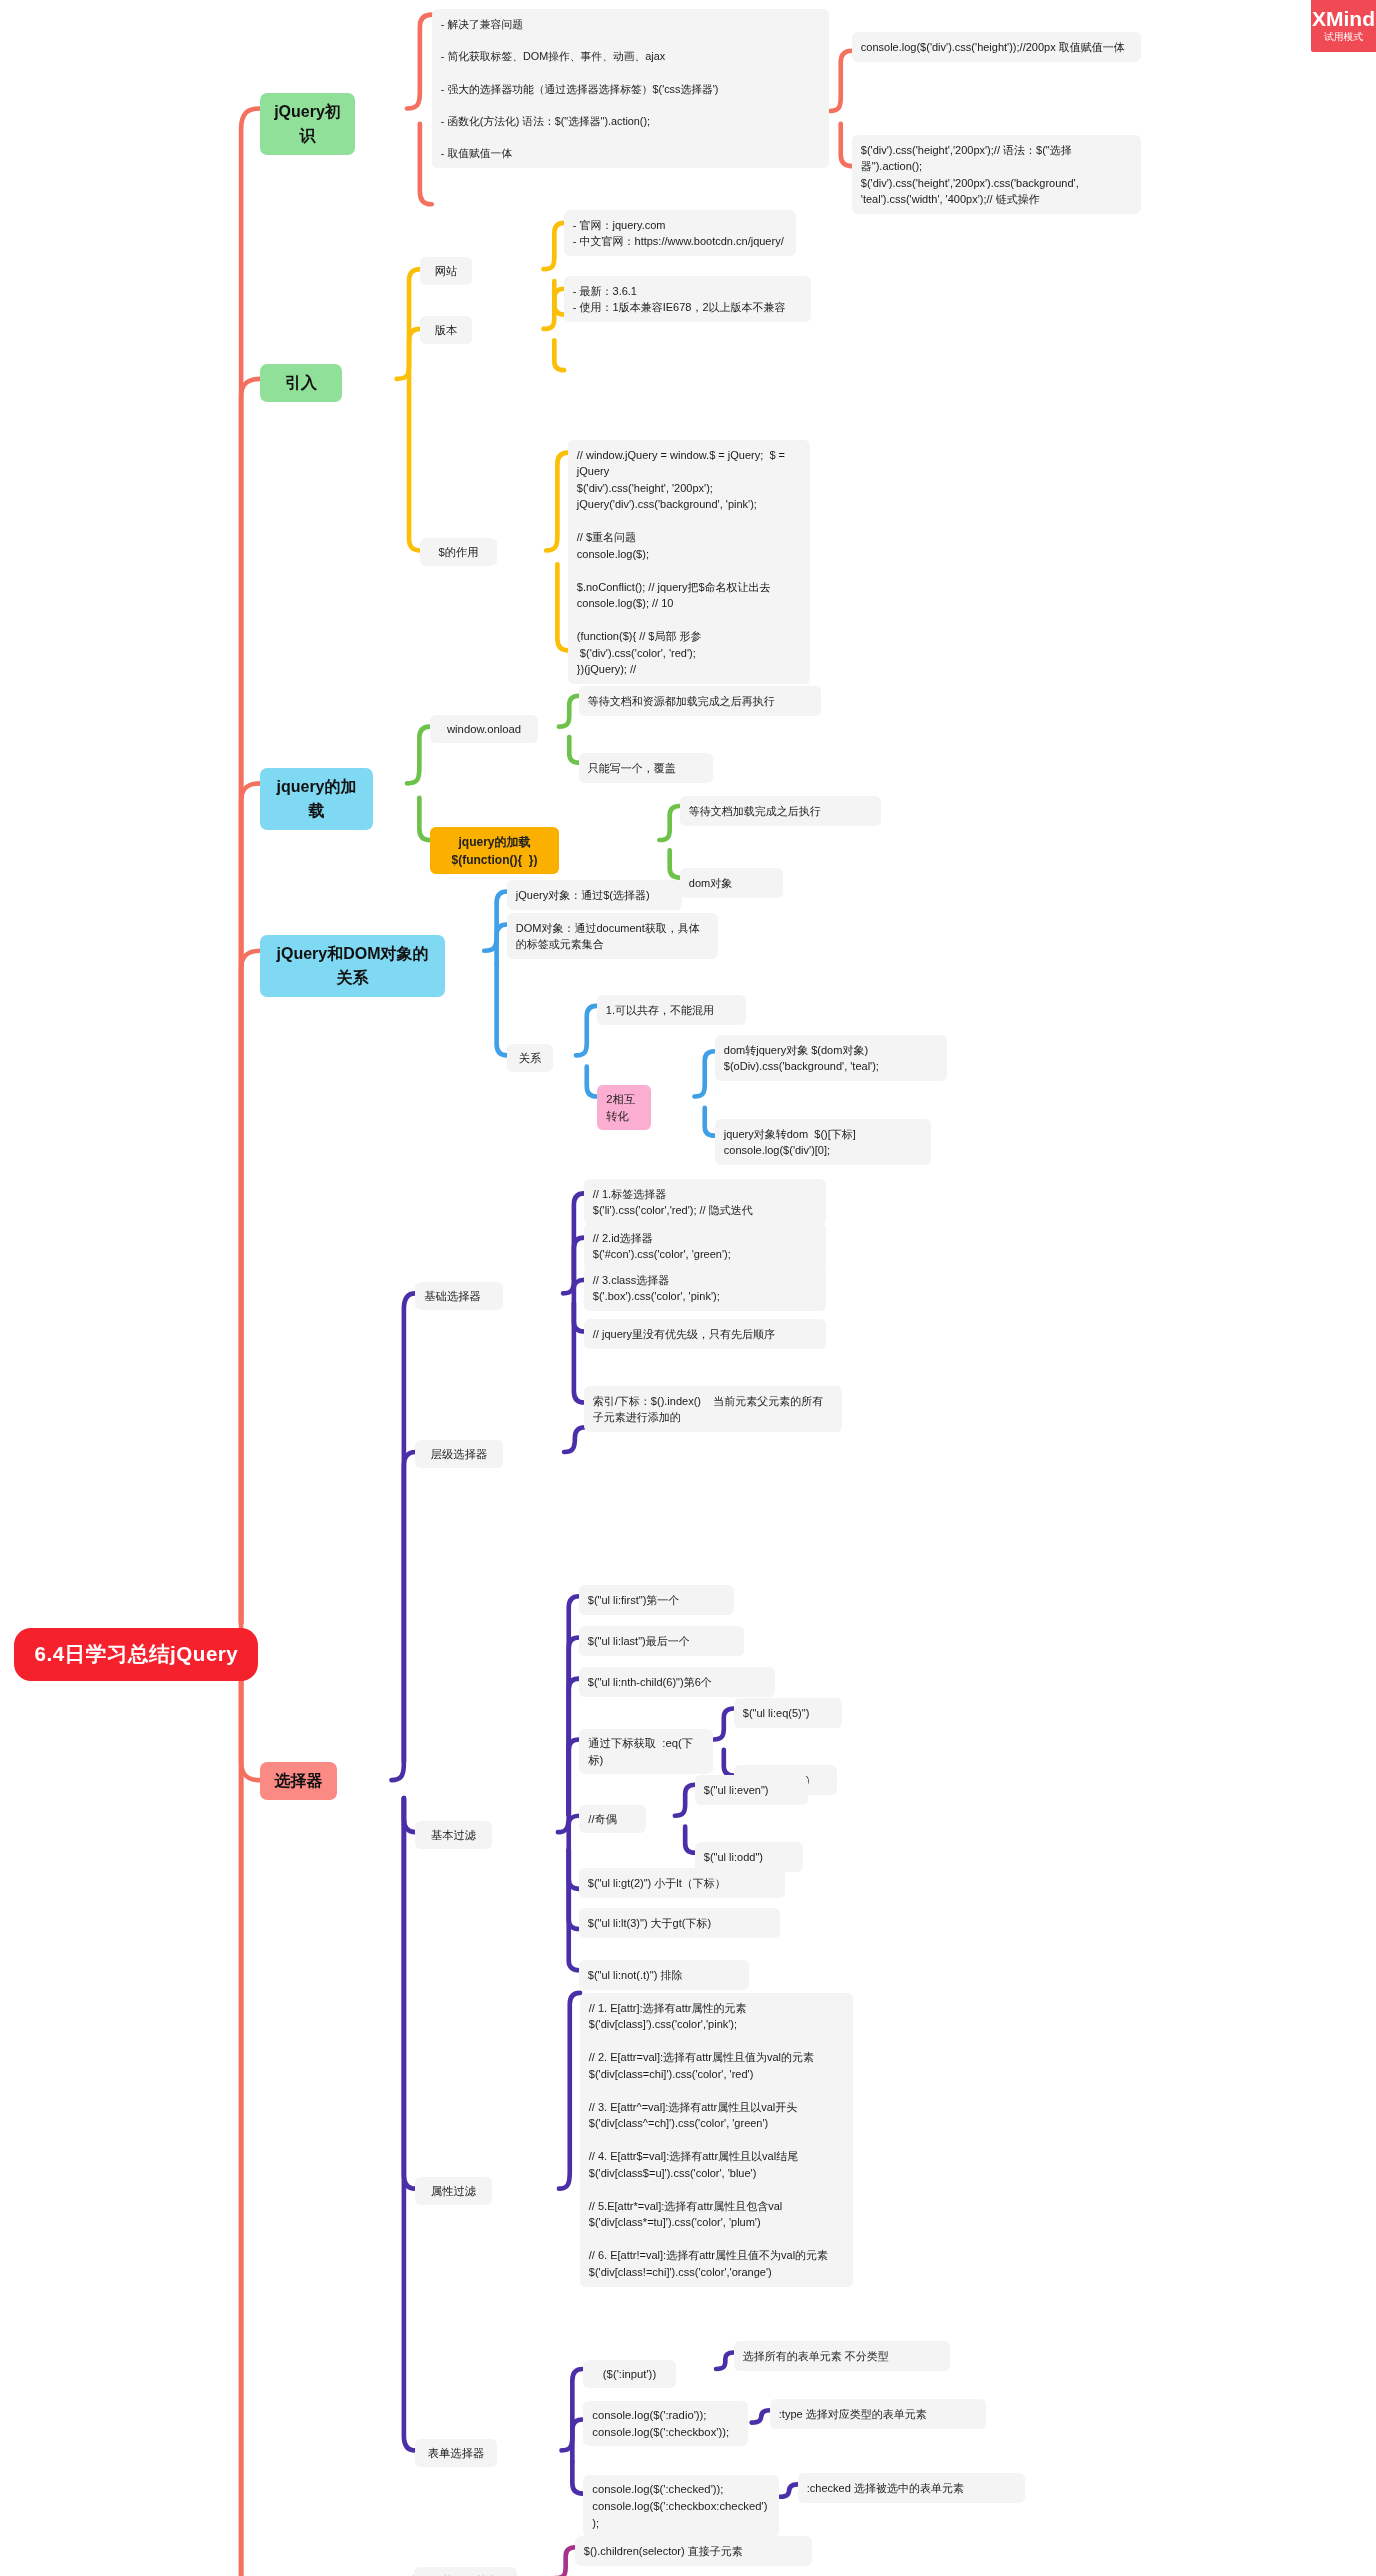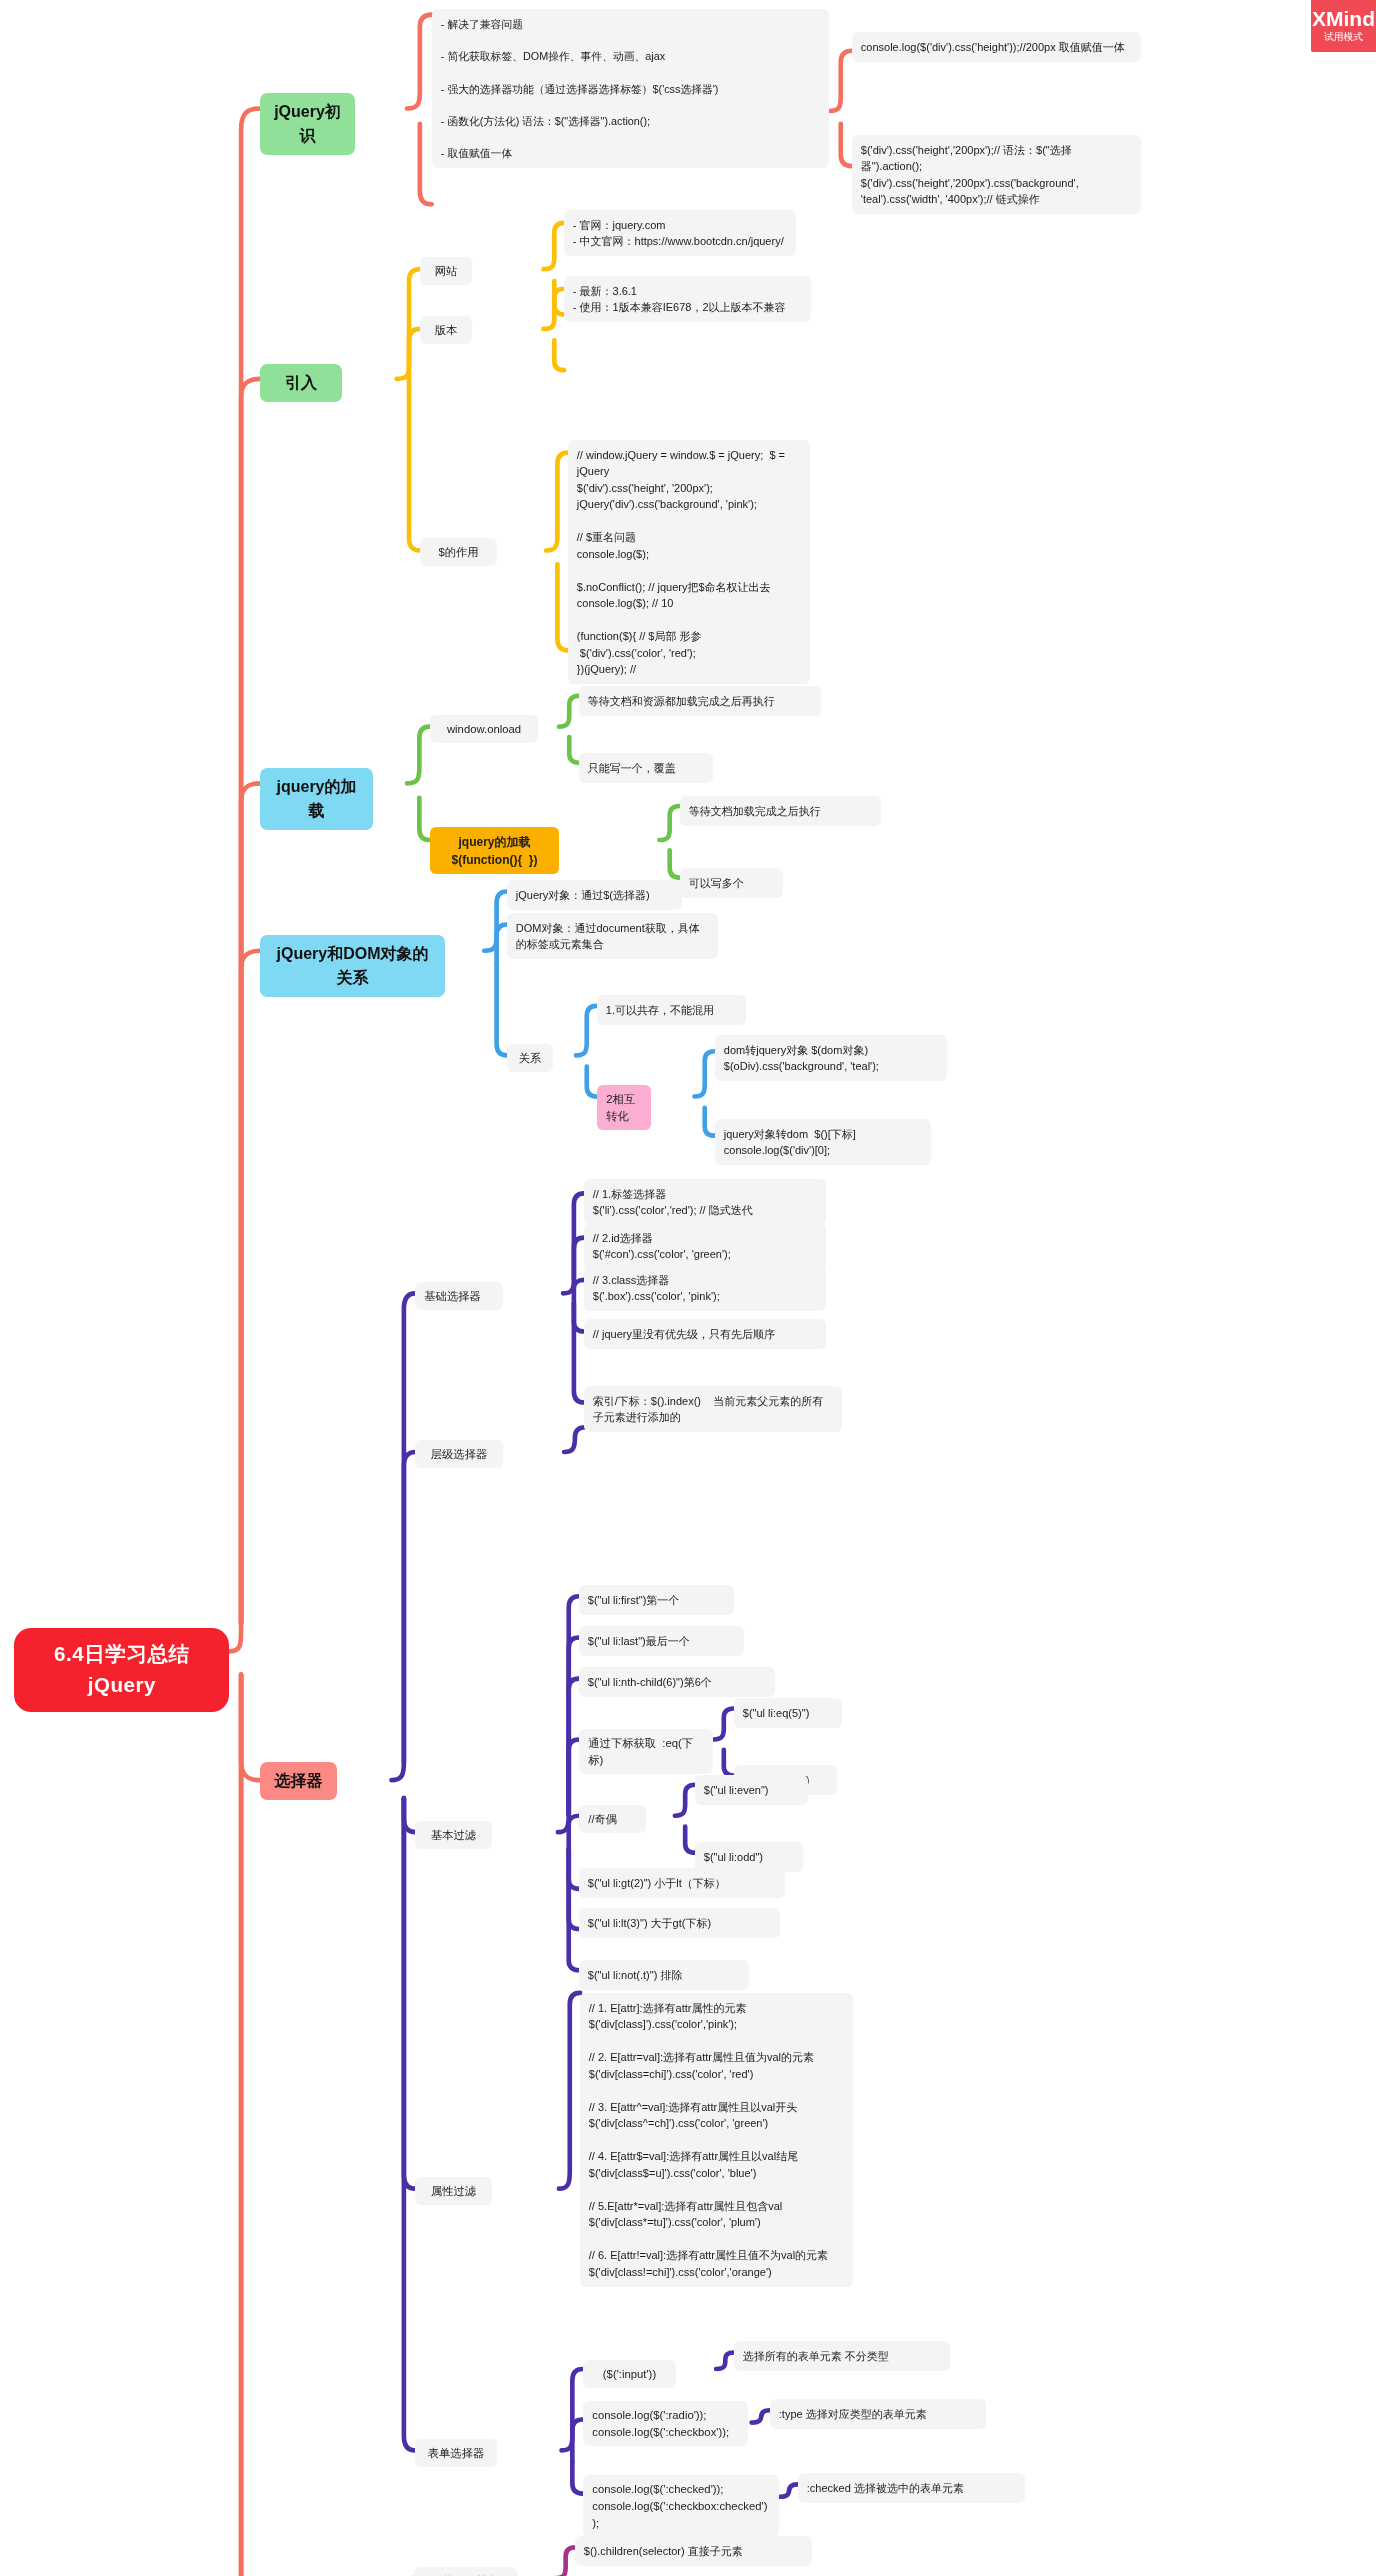--- a/index.html
+++ b/index.html
@@ -163,21 +163,21 @@
       <path d="M 790 6030 C 812 6030 814 6018 814 5998 L 814 5822 C 814 5804 822 5798 834 5798" stroke="#F4705F"></path>
       <path d="M 814 6060 L 814 6000 C 814 5986 822 5980 834 5980" stroke="#F4705F"></path>
       <path d="M 814 6060 L 814 6212 C 814 6228 822 6234 834 6234" stroke="#F4705F"></path>
 
       <path d="M 1138 5798 C 1156 5798 1158 5790 1158 5776 L 1158 5754 C 1158 5742 1165 5736 1177 5736" stroke="#F4705F"></path>
       <path d="M 1145 5980 C 1163 5980 1165 5972 1165 5958 L 1165 5900 C 1165 5888 1172 5882 1184 5882" stroke="#F4705F"></path>
       <path d="M 1150 6234 C 1168 6234 1170 6226 1170 6212 L 1170 6162 C 1170 6150 1177 6144 1189 6144" stroke="#F4705F"></path>
     </g>
   </svg>
 
-  <div class="node root" style="left:14.4px;top:1628px;width:215px;border-radius:17px;">6.4日学习总结jQuery</div>
+  <div class="node root" style="left:14.4px;top:1628px;width:244px;border-radius:17px;">6.4日学习总结jQuery</div>
 
   <div class="node branch b-green" style="left:260px;top:93px;width:95px;">jQuery初识</div>
 
   <div class="node leaf" style="left:432px;top:9.3px;width:397px;font-size:10.8px;">- 解决了兼容问题
 
 - 简化获取标签、DOM操作、事件、动画、ajax
 
 - 强大的选择器功能（通过选择器选择标签）$('css选择器')
 
 - 函数化(方法化) 语法：$("选择器").action();
@@ -215,21 +215,21 @@
 })(jQuery); //</div>
 
   <div class="node branch b-blue" style="left:260px;top:768px;width:113px;">jquery的加载</div>
 
   <div class="node sub" style="left:430px;top:715px;width:108px;text-align:center;">window.onload</div>
   <div class="node leaf" style="left:579px;top:686px;width:242px;">等待文档和资源都加载完成之后再执行</div>
   <div class="node leaf" style="left:579px;top:753px;width:134px;">只能写一个，覆盖</div>
 
   <div class="node sub sub-hl-orange" style="left:430px;top:827px;width:129px;text-align:center;">jquery的加载  $(function(){  })</div>
   <div class="node leaf" style="left:680px;top:796px;width:201px;">等待文档加载完成之后执行</div>
-  <div class="node leaf" style="left:680px;top:868px;width:103px;">可以写多个</div>
+  <div class="node leaf" style="left:680px;top:868px;width:103px;">dom对象</div>
 
   <div class="node branch b-blue" style="left:260px;top:935px;width:185px;">jQuery和DOM对象的关系</div>
 
   <div class="node leaf" style="left:507px;top:880px;width:175px;">jQuery对象：通过$(选择器)</div>
   <div class="node leaf" style="left:507px;top:913px;width:211px;">DOM对象：通过document获取，具体的标签或元素集合</div>
 
   <div class="node sub" style="left:507px;top:1044px;width:46px;text-align:center;">关系</div>
   <div class="node leaf" style="left:597px;top:995px;width:149px;">1.可以共存，不能混用</div>
 
   <div class="node sub sub-hl-pink" style="left:597px;top:1085px;width:54px;text-align:left;">2相互转化</div>

